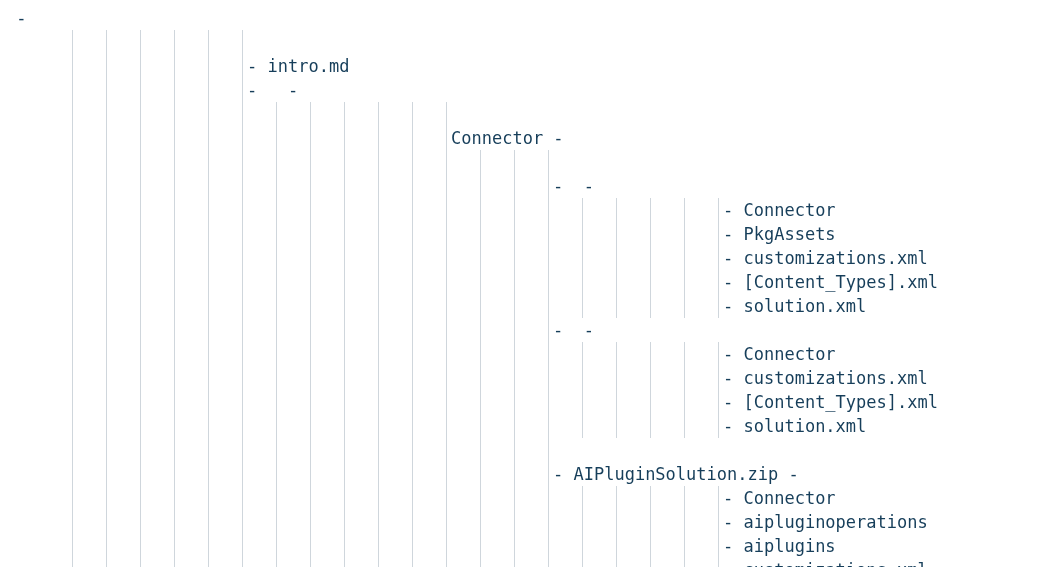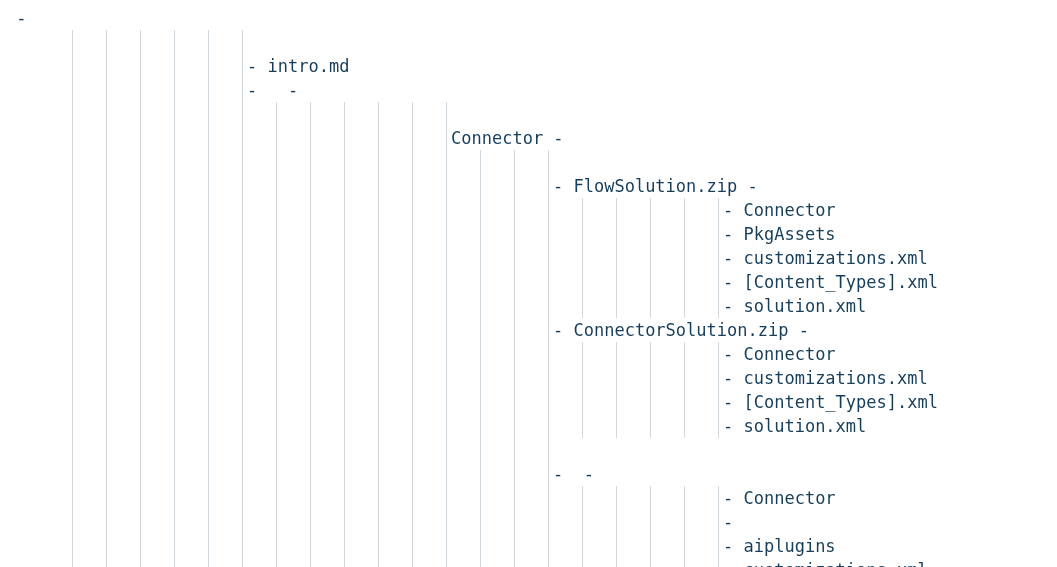--- a/index.html
+++ b/index.html
@@ -126,21 +126,20 @@
   <span class="cell"></span>
     <span class="cell"></span>
     <span class="cell"></span>
     <span class="cell"></span>
     <span class="cell"></span>
     <span class="cell"></span>
   <span class="cell"></span>
     <span class="cell"></span>
     <span class="cell"></span>
   <span class="dash">- </span>
-    <span class="txt">FlowSolution.zip</span>
     <span class="txt"> -</span>
 </div>
 
 <div class="row">
   <span class="pad"></span>
     <span class="cell"></span>
     <span class="cell"></span>
     <span class="cell"></span>
     <span class="cell"></span>
     <span class="cell"></span>
@@ -274,21 +273,20 @@
   <span class="cell"></span>
     <span class="cell"></span>
     <span class="cell"></span>
     <span class="cell"></span>
     <span class="cell"></span>
     <span class="cell"></span>
   <span class="cell"></span>
     <span class="cell"></span>
     <span class="cell"></span>
   <span class="dash">- </span>
-    <span class="txt">ConnectorSolution.zip</span>
     <span class="txt"> -</span>
 </div>
 
 <div class="row">
   <span class="pad"></span>
     <span class="cell"></span>
     <span class="cell"></span>
     <span class="cell"></span>
     <span class="cell"></span>
     <span class="cell"></span>
@@ -416,20 +414,21 @@
   <span class="cell"></span>
     <span class="cell"></span>
     <span class="cell"></span>
     <span class="cell"></span>
     <span class="cell"></span>
     <span class="cell"></span>
   <span class="cell"></span>
     <span class="cell"></span>
     <span class="cell"></span>
   <span class="dash">- </span>
+    <span class="txt">AIPluginSolution.zip</span>
     <span class="txt"> -</span>
 </div>
 
 <div class="row">
   <span class="pad"></span>
     <span class="cell"></span>
     <span class="cell"></span>
     <span class="cell"></span>
     <span class="cell"></span>
     <span class="cell"></span>
@@ -467,20 +466,21 @@
     <span class="cell"></span>
   <span class="cell"></span>
     <span class="cell"></span>
     <span class="cell"></span>
   <span class="cell"></span>
     <span class="cell"></span>
     <span class="cell"></span>
     <span class="cell"></span>
     <span class="cell"></span>
   <span class="dash">- </span>
+    <span class="txt">aipluginoperations</span>
 </div>
 <div class="row">
   <span class="pad"></span>
     <span class="cell"></span>
     <span class="cell"></span>
     <span class="cell"></span>
     <span class="cell"></span>
     <span class="cell"></span>
     <span class="cell"></span>
   <span class="cell"></span>

